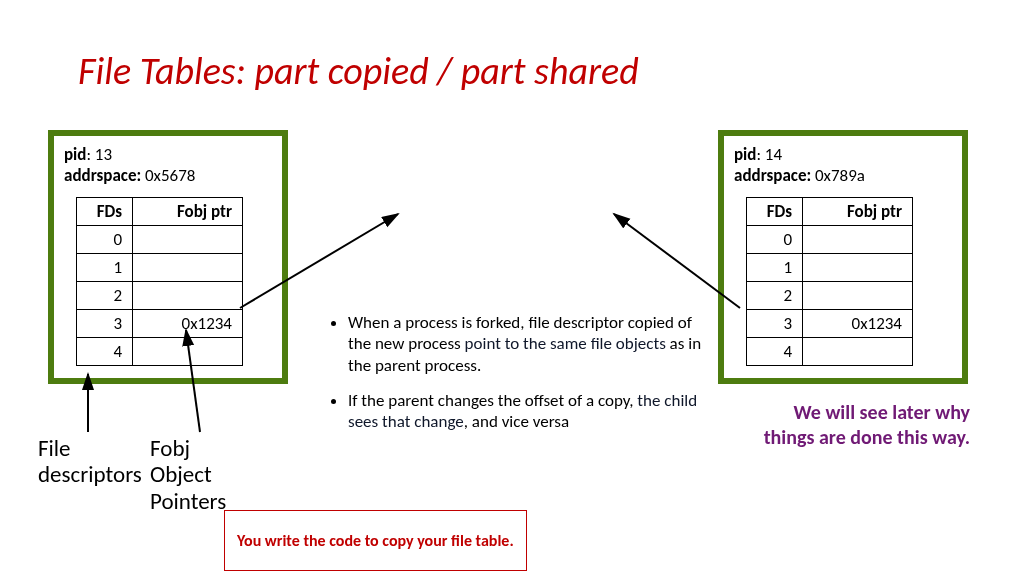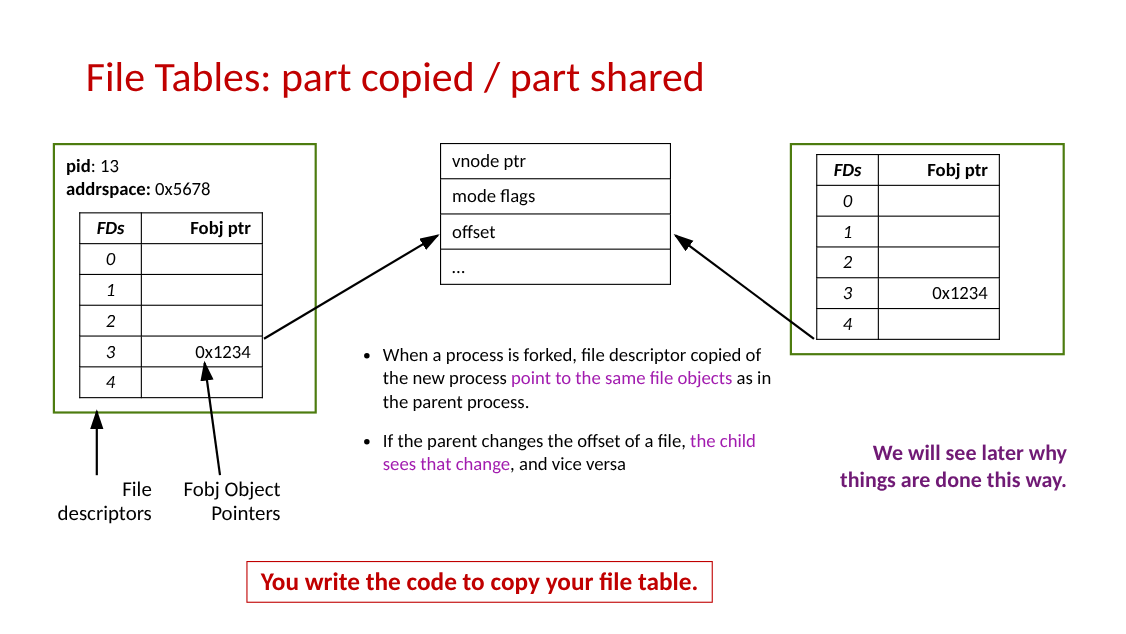--- a/index.html
+++ b/index.html
@@ -11,44 +11,45 @@
     position: relative;
     overflow: hidden;
   }
   .title {
     color: #c00000;
     font-size: 38px;
     font-weight: 400;
     position: absolute;
     top: 48px;
     left: 78px;
+    font-style: italic;
   }
   .proc-box {
     position: absolute;
-    border: 2px solid #4d7c0f;
+    border: 6px solid #4d7c0f;
     padding: 8px 10px 12px 10px;
     font-size: 17px;
   }
   .proc-left { top: 130px; left: 48px; width: 240px; }
   .proc-right { top: 130px; left: 718px; width: 250px; }
   .proc-header { margin-bottom: 10px; line-height: 1.25; }
   .fd-table {
     border-collapse: collapse;
     margin-left: 12px;
   }
   .fd-table th, .fd-table td {
     border: 1px solid #000;
     padding: 3px 10px;
     text-align: right;
     font-size: 17px;
     font-weight: 400;
     height: 26px;
   }
   .fd-table th { font-weight: 700; }
-  .fd-table .col-fd { width: 56px; text-align: center; font-style: italic; }
+  .fd-table .col-fd { width: 56px; text-align: right; }
   .fd-table .col-ptr { width: 110px; }
   .file-box {
     position: absolute;
     top: 130px;
     left: 400px;
     width: 210px;
     font-size: 17px;
   }
   .file-label { font-weight: 700; margin-bottom: 3px; margin-left: 4px; }
   .file-table { border-collapse: collapse; width: 100%; }
@@ -60,47 +61,47 @@
   }
   .bullets {
     position: absolute;
     top: 312px;
     left: 330px;
     width: 380px;
     font-size: 17px;
     line-height: 1.25;
   }
   .bullets li { margin-bottom: 14px; margin-left: 18px; }
-  .red { color: #a21caf; }
+  .red { color: #0f172a; }
   .bold { font-weight: 700; }
   .note {
     position: absolute;
     top: 400px;
     left: 740px;
     width: 230px;
     color: #701a75;
     font-weight: 700;
     font-size: 20px;
     line-height: 1.25;
     text-align: right;
   }
   .callout {
     position: absolute;
     top: 510px;
     left: 224px;
     border: 1px solid #c00000;
     color: #c00000;
     font-weight: 700;
+    font-size: 16px;
+    padding: 20px 12px;
+  }
+  .annot {
+    position: absolute;
     font-size: 23px;
-    padding: 4px 12px;
-  }
-  .annot {
-    position: absolute;
-    font-size: 19px;
-    text-align: right;
+    text-align: left;
     line-height: 1.15;
   }
   .annot-fd { top: 435px; left: 38px; width: 100px; }
   .annot-ptr { top: 435px; left: 150px; width: 105px; }
   svg.arrows {
     position: absolute;
     top: 0; left: 0;
     width: 1024px; height: 576px;
     pointer-events: none;
   }
@@ -139,20 +140,24 @@
         </tr>
     <tr>
           <td class="col-fd">4</td>
           <td class="col-ptr"></td>
         </tr>
   </tbody>
     </table>
 </div>
 
 <div class="proc-box proc-right">
+  <div class="proc-header">
+    <span class="bold">pid</span>: <span>14</span><br>
+    <span class="bold">addrspace:</span> <span>0x789a</span>
+  </div>
   <table class="fd-table">
     <tbody>
         <tr>
           <th class="col-fd">FDs</th>
           <th class="col-ptr">Fobj ptr</th>
         </tr>
     <tr>
           <td class="col-fd">0</td>
           <td class="col-ptr"></td>
         </tr>
@@ -170,44 +175,28 @@
         </tr>
     <tr>
           <td class="col-fd">4</td>
           <td class="col-ptr"></td>
         </tr>
   </tbody>
     </table>
 </div>
 
 <div class="file-box">
-  <table class="file-table">
-    <tbody>
-        <tr>
-          <td>vnode ptr</td>
-        </tr>
-    <tr>
-          <td>mode flags</td>
-        </tr>
-    <tr>
-          <td>offset</td>
-        </tr>
-    <tr>
-          <td>…</td>
-        </tr>
-  </tbody>
-    </table>
 </div>
 
 <ul class="bullets">
   <li>
     <span>When a process is forked,  file descriptor copied of the new process </span><span class="red">point to the same file objects</span><span> as in the parent process.</span>
   </li>
   <li>
-    <span>If the parent changes the offset of a file, </span><span class="red">the child sees that change</span><span>, and vice versa</span>
+    <span>If the parent changes the offset of a copy, </span><span class="red">the child sees that change</span><span>, and vice versa</span>
   </li>
 </ul>
 
 <div class="note">We will see later why things are done this way.</div>
 
 <div class="callout">You write the code to copy your file table.</div>
 
 <div class="annot annot-fd">File descriptors</div>
 <div class="annot annot-ptr">Fobj Object Pointers</div>
 

